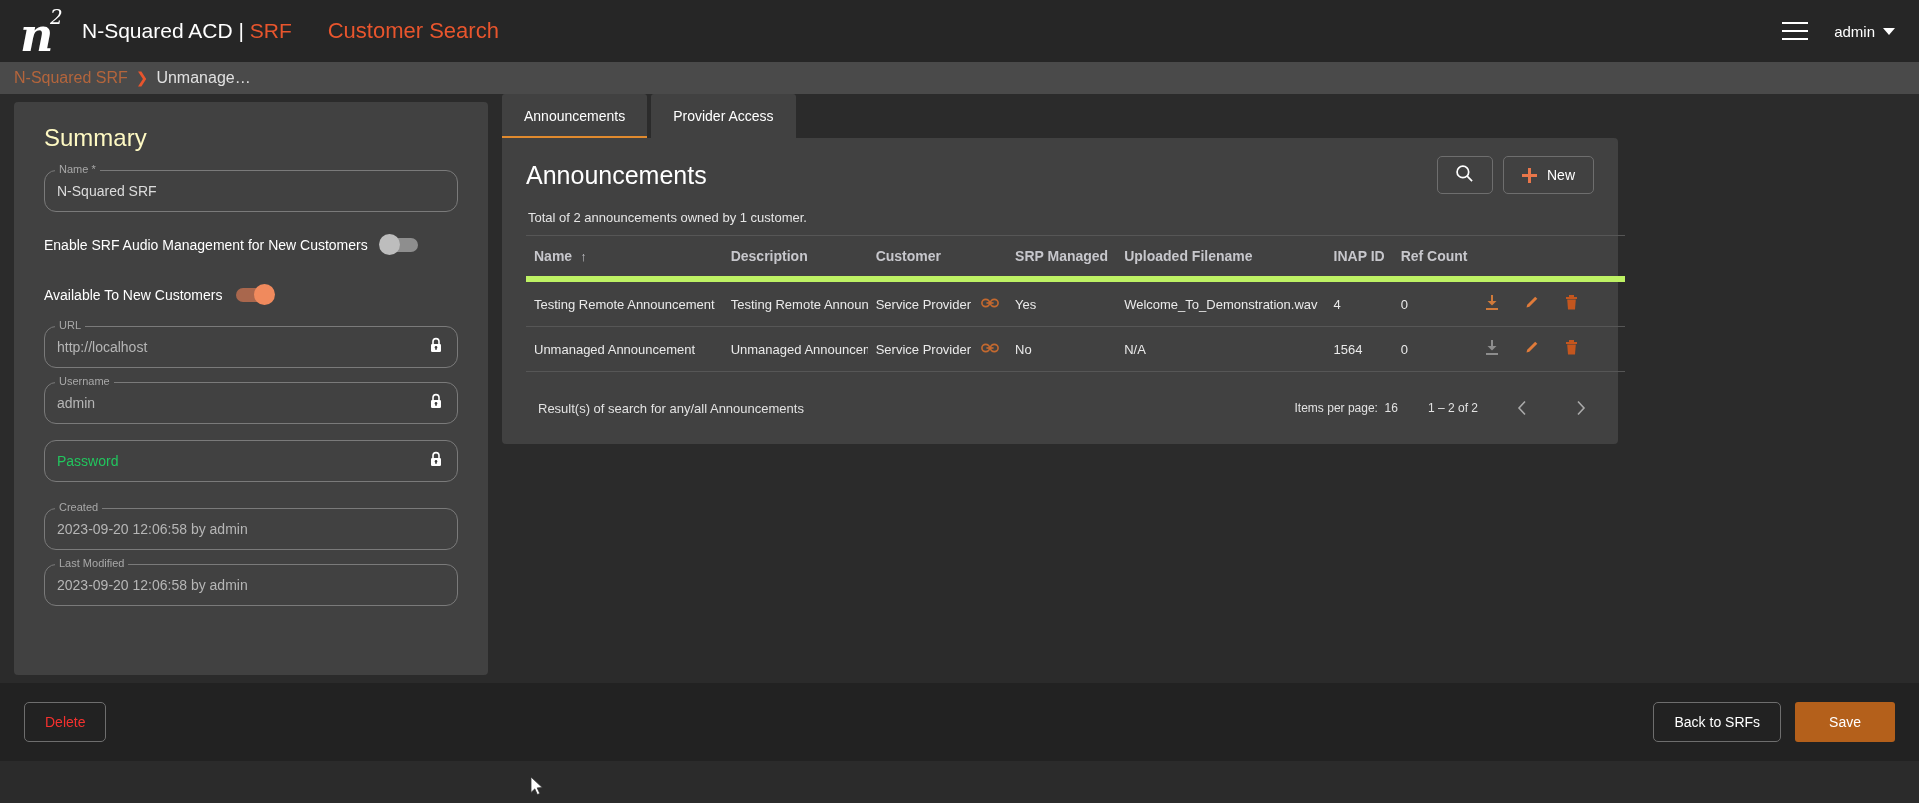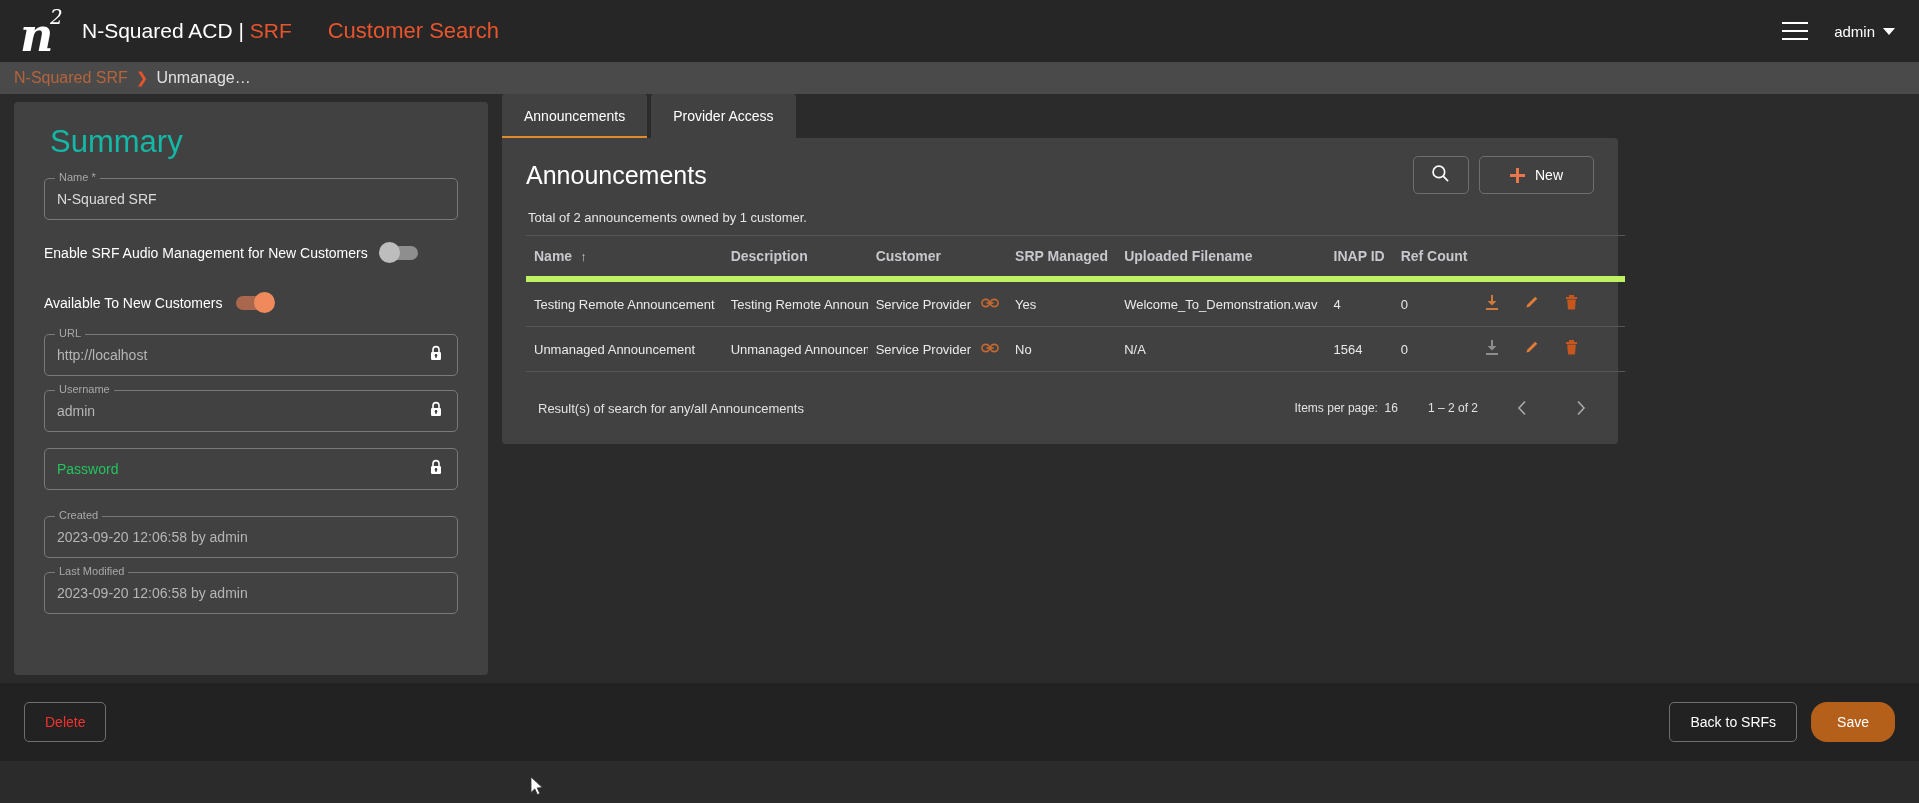--- a/index.html
+++ b/index.html
@@ -65,25 +65,25 @@
   .crumb-cur { color: #e0e0e0; }
 
   
   .content { position: absolute; left: 0; top: 94px; width: 1919px; height: 589px; }
 
   
   .summary-card {
     position: absolute; left: 14px; top: 8px; width: 474px; height: 573px;
     background: #414141; border-radius: 4px; padding: 22px 30px 0 30px;
   }
-  .summary-title { font-size: 31px; color: #14b8a6; font-weight: 400; margin-bottom: 18px; margin-left: 6px; }
+  .summary-title { font-size: 24px; color: #fef9c3; font-weight: 400; margin-bottom: 18px; }
 
   .field {
     position: relative; height: 42px; margin-bottom: 14px;
-    border: 1px solid #7a7a7a; border-radius: 5px;
+    border: 1px solid #7a7a7a; border-radius: 12px;
     display: flex; align-items: center; padding: 0 12px;
   }
   .field .flabel {
     position: absolute; top: -8px; left: 10px; background: #414141;
     padding: 0 4px; font-size: 11px; color: #a8a8a8; white-space: nowrap;
   }
   .field .flabel .req { color: #a8a8a8; }
   .field .fval { font-size: 14px; color: #dcdcdc; }
   .field .fval.placeholder { color: #22c55e; text-align: right; }
   .field .fval.muted { color: #b6b6b6; }
@@ -133,21 +133,21 @@
   }
   .panel-head { display: flex; align-items: center; }
   .panel-title { font-size: 25px; color: #ffffff; font-weight: 400; }
   .panel-actions { margin-left: auto; display: flex; gap: 10px; }
   .icon-btn {
     width: 56px; height: 38px; border: 1px solid #6e6e6e; border-radius: 5px;
     display: flex; align-items: center; justify-content: center;
     background: transparent; cursor: pointer;
   }
   .new-btn {
-    height: 38px; padding: 0 30px; border: 1px solid #6e6e6e; border-radius: 5px;
+    height: 38px; padding: 0 18px; border: 1px solid #6e6e6e; border-radius: 5px;
     display: flex; align-items: center; gap: 10px; background: transparent;
     color: #ffffff; font-size: 14px; cursor: pointer;
     font-family: "Liberation Sans", sans-serif;
   }
   .plus {
     position: relative; width: 15px; height: 15px; display: inline-block;
   }
   .plus::before, .plus::after {
     content: ""; position: absolute; background: #e8764a;
   }
@@ -193,21 +193,21 @@
     background: #222222; display: flex; align-items: center; padding: 0 24px;
   }
   .btn-outline {
     height: 40px; padding: 0 20px; border: 1px solid #6e6e6e; border-radius: 5px;
     background: transparent; font-size: 14px; cursor: pointer;
     display: flex; align-items: center; font-family: "Liberation Sans", sans-serif;
   }
   .btn-delete { color: #f4312e; }
   .btn-back { color: #ffffff; }
   .btn-save {
-    height: 40px; padding: 0 26px; border: none; border-radius: 16px;
+    height: 40px; padding: 0 34px; border: none; border-radius: 3px;
     background: #b4601b; color: #ffffff; font-size: 14px; cursor: pointer;
     display: flex; align-items: center; font-family: "Liberation Sans", sans-serif;
   }
   .footer-right { margin-left: auto; display: flex; gap: 14px; }
 
   .bottom-strip {
     position: absolute; left: 0; top: 761px; width: 1919px; height: 42px;
     background: #2b2b2b;
   }
   .cursor { position: absolute; left: 530px; top: 776px; }

